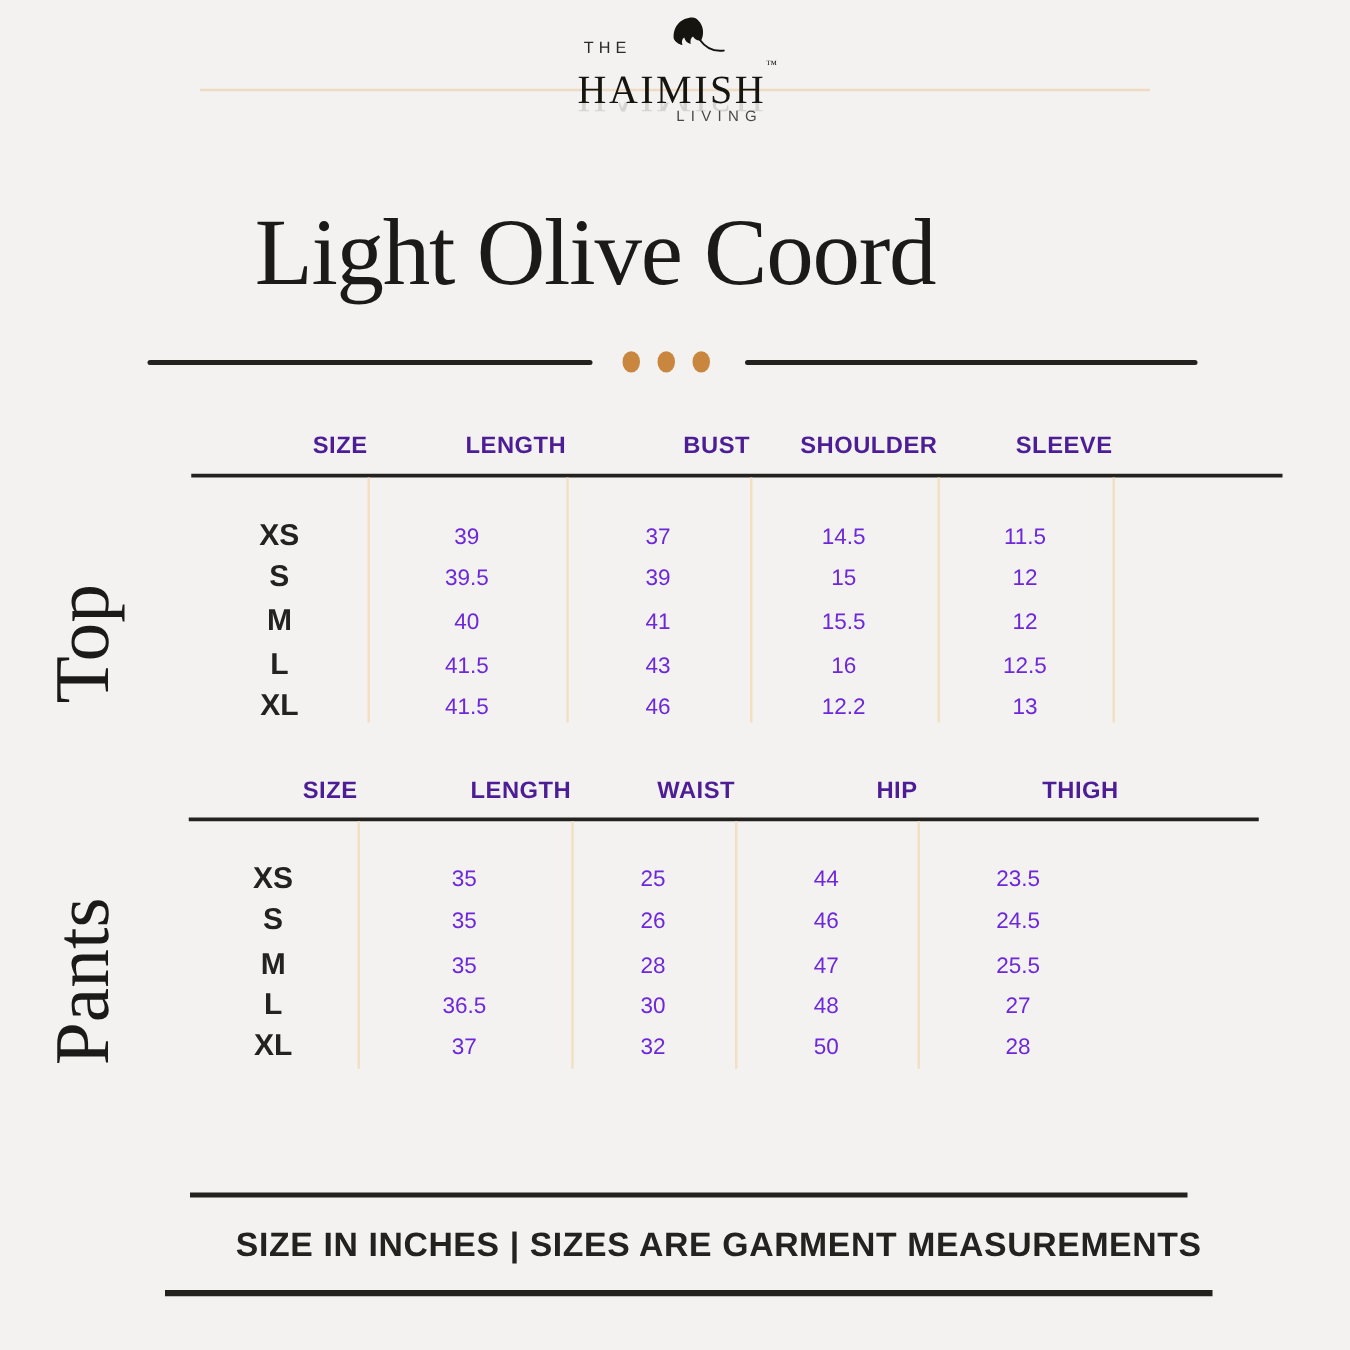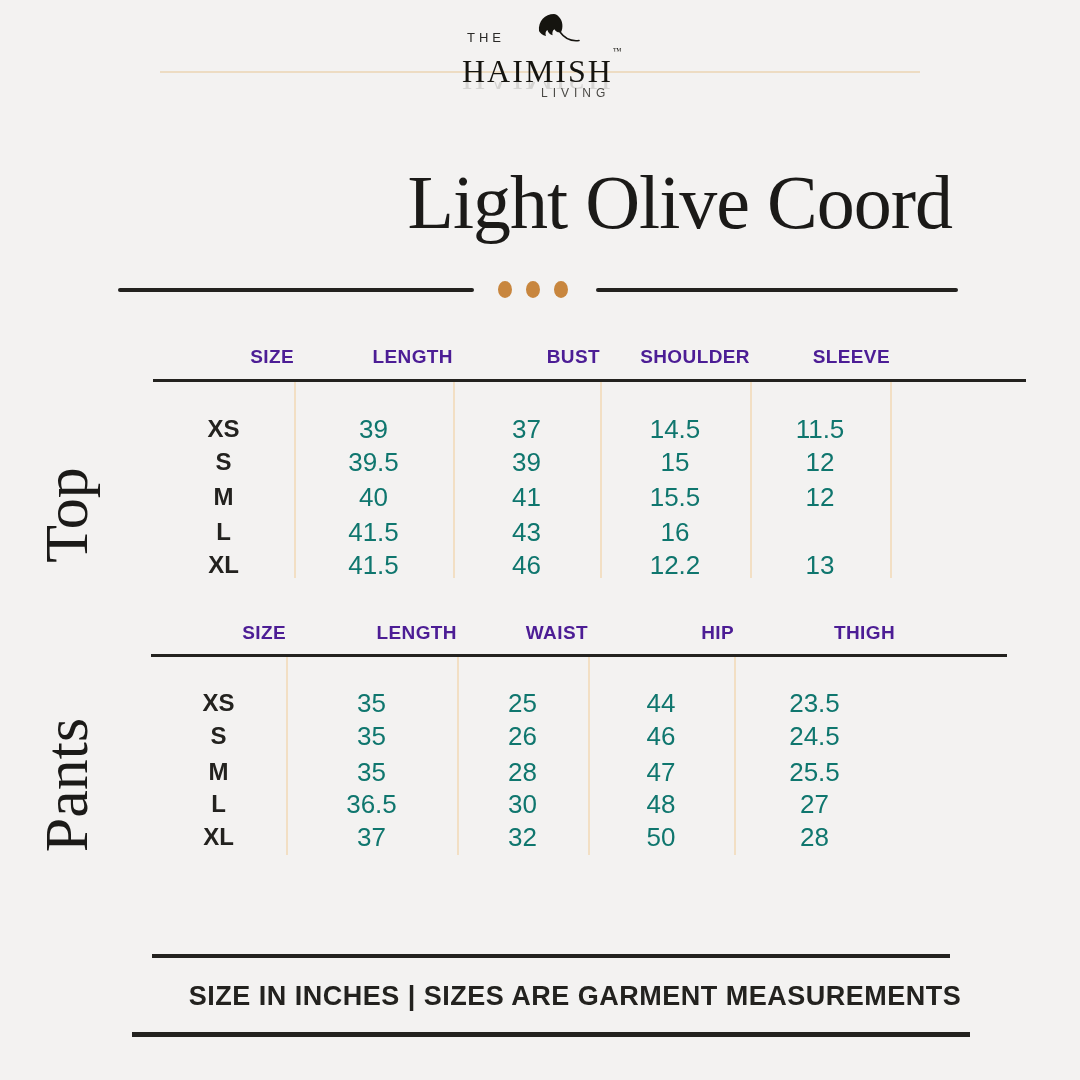--- a/index.html
+++ b/index.html
@@ -12,35 +12,35 @@
   .logo-hairline{position:absolute;left:160px;top:71px;width:760px;height:2px;background:#eddcc3;}
   .logo{position:absolute;left:0;top:0;width:1080px;height:110px;}
   .logo-the{position:absolute;left:467px;top:30px;font-size:13px;letter-spacing:4px;font-weight:500;color:#2a2927;}
   .logo-leaf{position:absolute;left:537px;top:13px;width:44px;height:34px;}
   .logo-haimish{position:absolute;left:462px;top:46px;font-family:"Liberation Serif",serif;font-size:32px;font-weight:500;letter-spacing:2px;color:#15140f;white-space:nowrap;}
   .logo-haimish sup{font-size:9px;letter-spacing:0;vertical-align:28px;}
   .logo-haimish-reflection{position:absolute;left:462px;top:82px;height:15px;overflow:hidden;transform:scaleY(-1);opacity:.13;
     font-family:"Liberation Serif",serif;font-size:32px;font-weight:500;letter-spacing:2px;color:#15140f;white-space:nowrap;}
   .logo-living{position:absolute;left:541px;top:86px;font-size:12px;letter-spacing:5px;color:#4a4945;}
   
-  .title{position:absolute;left:0;top:108px;width:952px;text-align:right;
+  .title{position:absolute;left:0;top:108px;width:952px;text-align:center;
     font-family:"Liberation Serif",serif;font-size:76px;font-weight:500;letter-spacing:-1px;color:#1b1a18;}
   
   .div-line{position:absolute;height:4px;background:#23221f;border-radius:2px;}
   .div-line.left{left:118px;top:288px;width:356px;}
   .div-line.right{left:596px;top:288px;width:362px;}
   .div-dot{position:absolute;top:281px;width:14px;height:17px;border-radius:50%;background:#c8863e;}
   
   .thead,.trow{position:absolute;display:grid;}
   .cols-top{left:153px;width:873px;grid-template-columns:141px 159px 147px 150px 140px 136px;}
   .cols-pants{left:151px;width:856px;grid-template-columns:135px 171px 131px 146px 161px 112px;}
   .th{font-size:19px;font-weight:700;letter-spacing:.4px;text-align:right;line-height:26px;color:#4c1d95;}
   .td{text-align:center;line-height:34px;}
   .td.size{font-size:24px;font-weight:700;color:#23221f;}
-  .td.val{font-size:26px;font-weight:500;color:#0f766e;}
+  .td.val{font-size:18px;font-weight:500;color:#6d28d9;}
   .hrule{position:absolute;background:#23221f;height:3px;}
   .vsep{position:absolute;width:2px;background:#f2dfc4;display:block;}
   .side-label{position:absolute;width:200px;height:80px;text-align:center;line-height:80px;
     transform:rotate(-90deg);font-family:"Liberation Serif",serif;font-size:62px;font-weight:500;color:#1b1a18;}
   
   .foot-line{position:absolute;background:#23221f;}
   .foot-line.one{left:152px;top:954px;width:798px;height:4px;}
   .foot-line.two{left:132px;top:1032px;width:838px;height:5px;}
   .foot-note{position:absolute;left:160px;top:981px;width:830px;text-align:center;
     font-size:27px;font-weight:700;letter-spacing:.5px;color:#23221f;white-space:nowrap;}
@@ -109,20 +109,21 @@
     <div class="td val">41</div>
     <div class="td val">15.5</div>
     <div class="td val">12</div>
     <div class="td"></div>
   </div>
   <div class="trow cols-top" style="top:515px">
     <div class="td size">L</div>
     <div class="td val">41.5</div>
     <div class="td val">43</div>
     <div class="td val">16</div>
+    <div class="td val">12.5</div>
     <div class="td"></div>
   </div>
   <div class="trow cols-top" style="top:548px">
     <div class="td size">XL</div>
     <div class="td val">41.5</div>
     <div class="td val">46</div>
     <div class="td val">12.2</div>
     <div class="td val">13</div>
     <div class="td"></div>
   </div>

